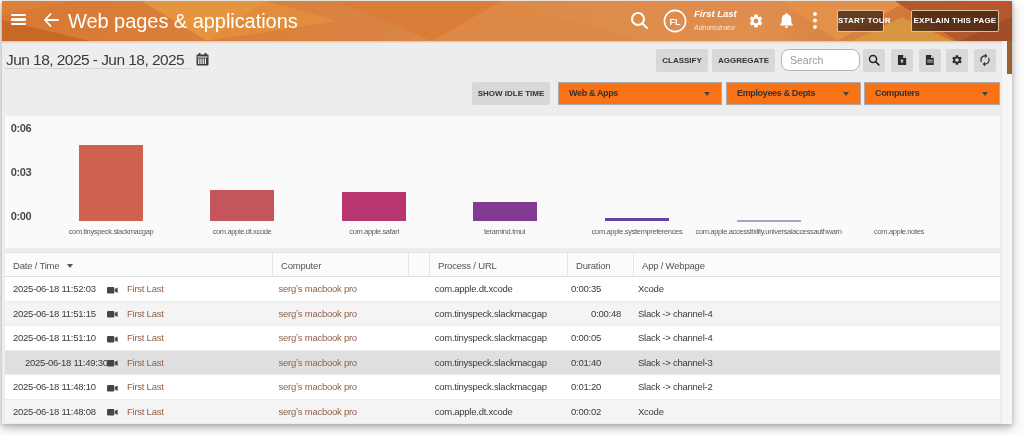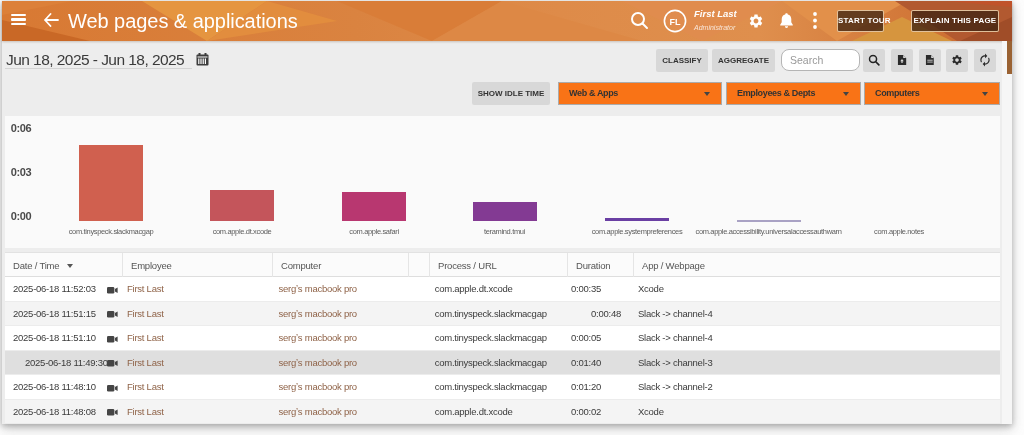--- a/index.html
+++ b/index.html
@@ -186,21 +186,20 @@
   <div class="blab" style="left:419.5px;">teramind.tmui</div>
   <div class="blab" style="left:552px;">com.apple.systempreferences</div>
   <div class="blab" style="left:683.5px; width:190px; margin-left:-15px;">com.apple.accessibility.universalaccessauthwarn</div>
   <div class="blab" style="left:814px;">com.apple.notes</div>
 </div>
 
 <div id="tbl">
   <div id="thead">
     <div class="th" style="left:0; width:117px; padding-left:8px;">Date / Time</div>
     <i id="sortarr"></i>
-    <div class="th" style="left:117px; width:150px;">Employee</div>
     <div class="th" style="left:267px; width:136px;">Computer</div>
     <div class="th" style="left:403px; width:21px;"></div>
     <div class="th" style="left:424px; width:138px;">Process / URL</div>
     <div class="th" style="left:562px; width:66px;">Duration</div>
     <div class="th" style="left:628px; width:367px;">App / Webpage</div>
   </div>
 <div class="row" style="background:#fff">
       <div class="c" style="left:8px;">2025-06-18 11:52:03</div>
       <svg class="cam" width="11" height="8.5" viewBox="0 0 12 9">
         <rect x="0" y="1" width="8" height="7" rx="1.4" fill="#454545"></rect>

